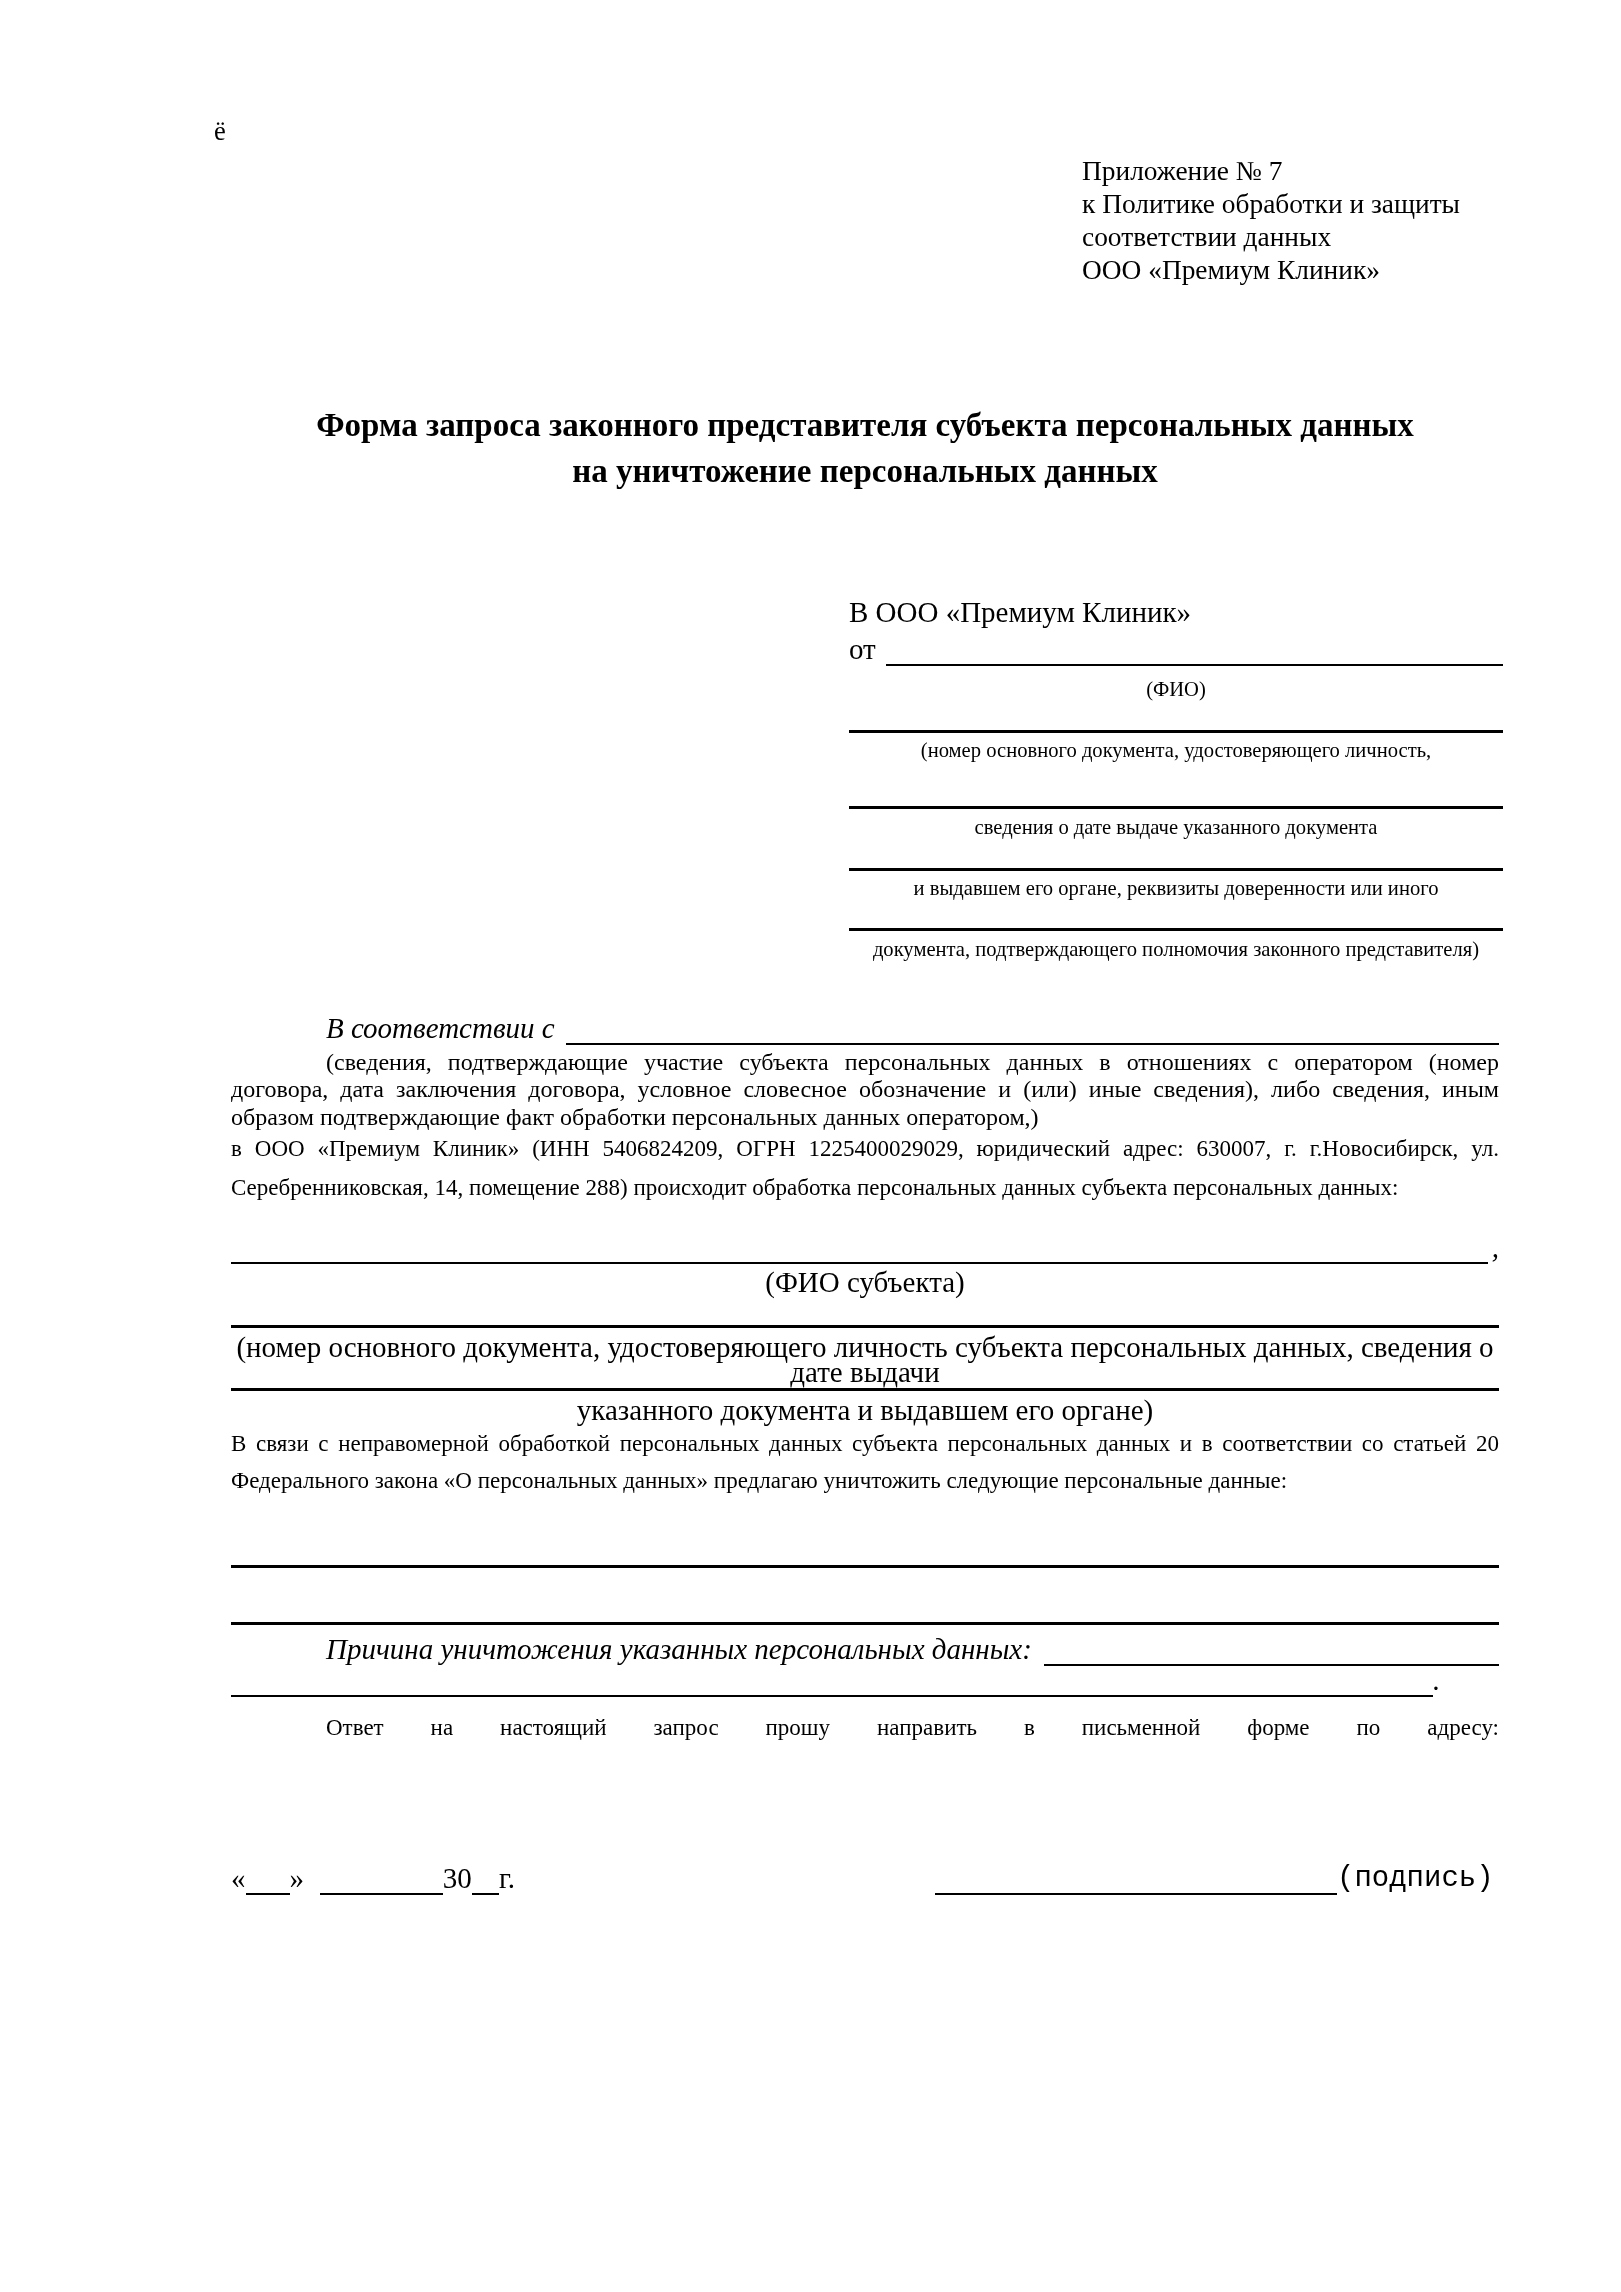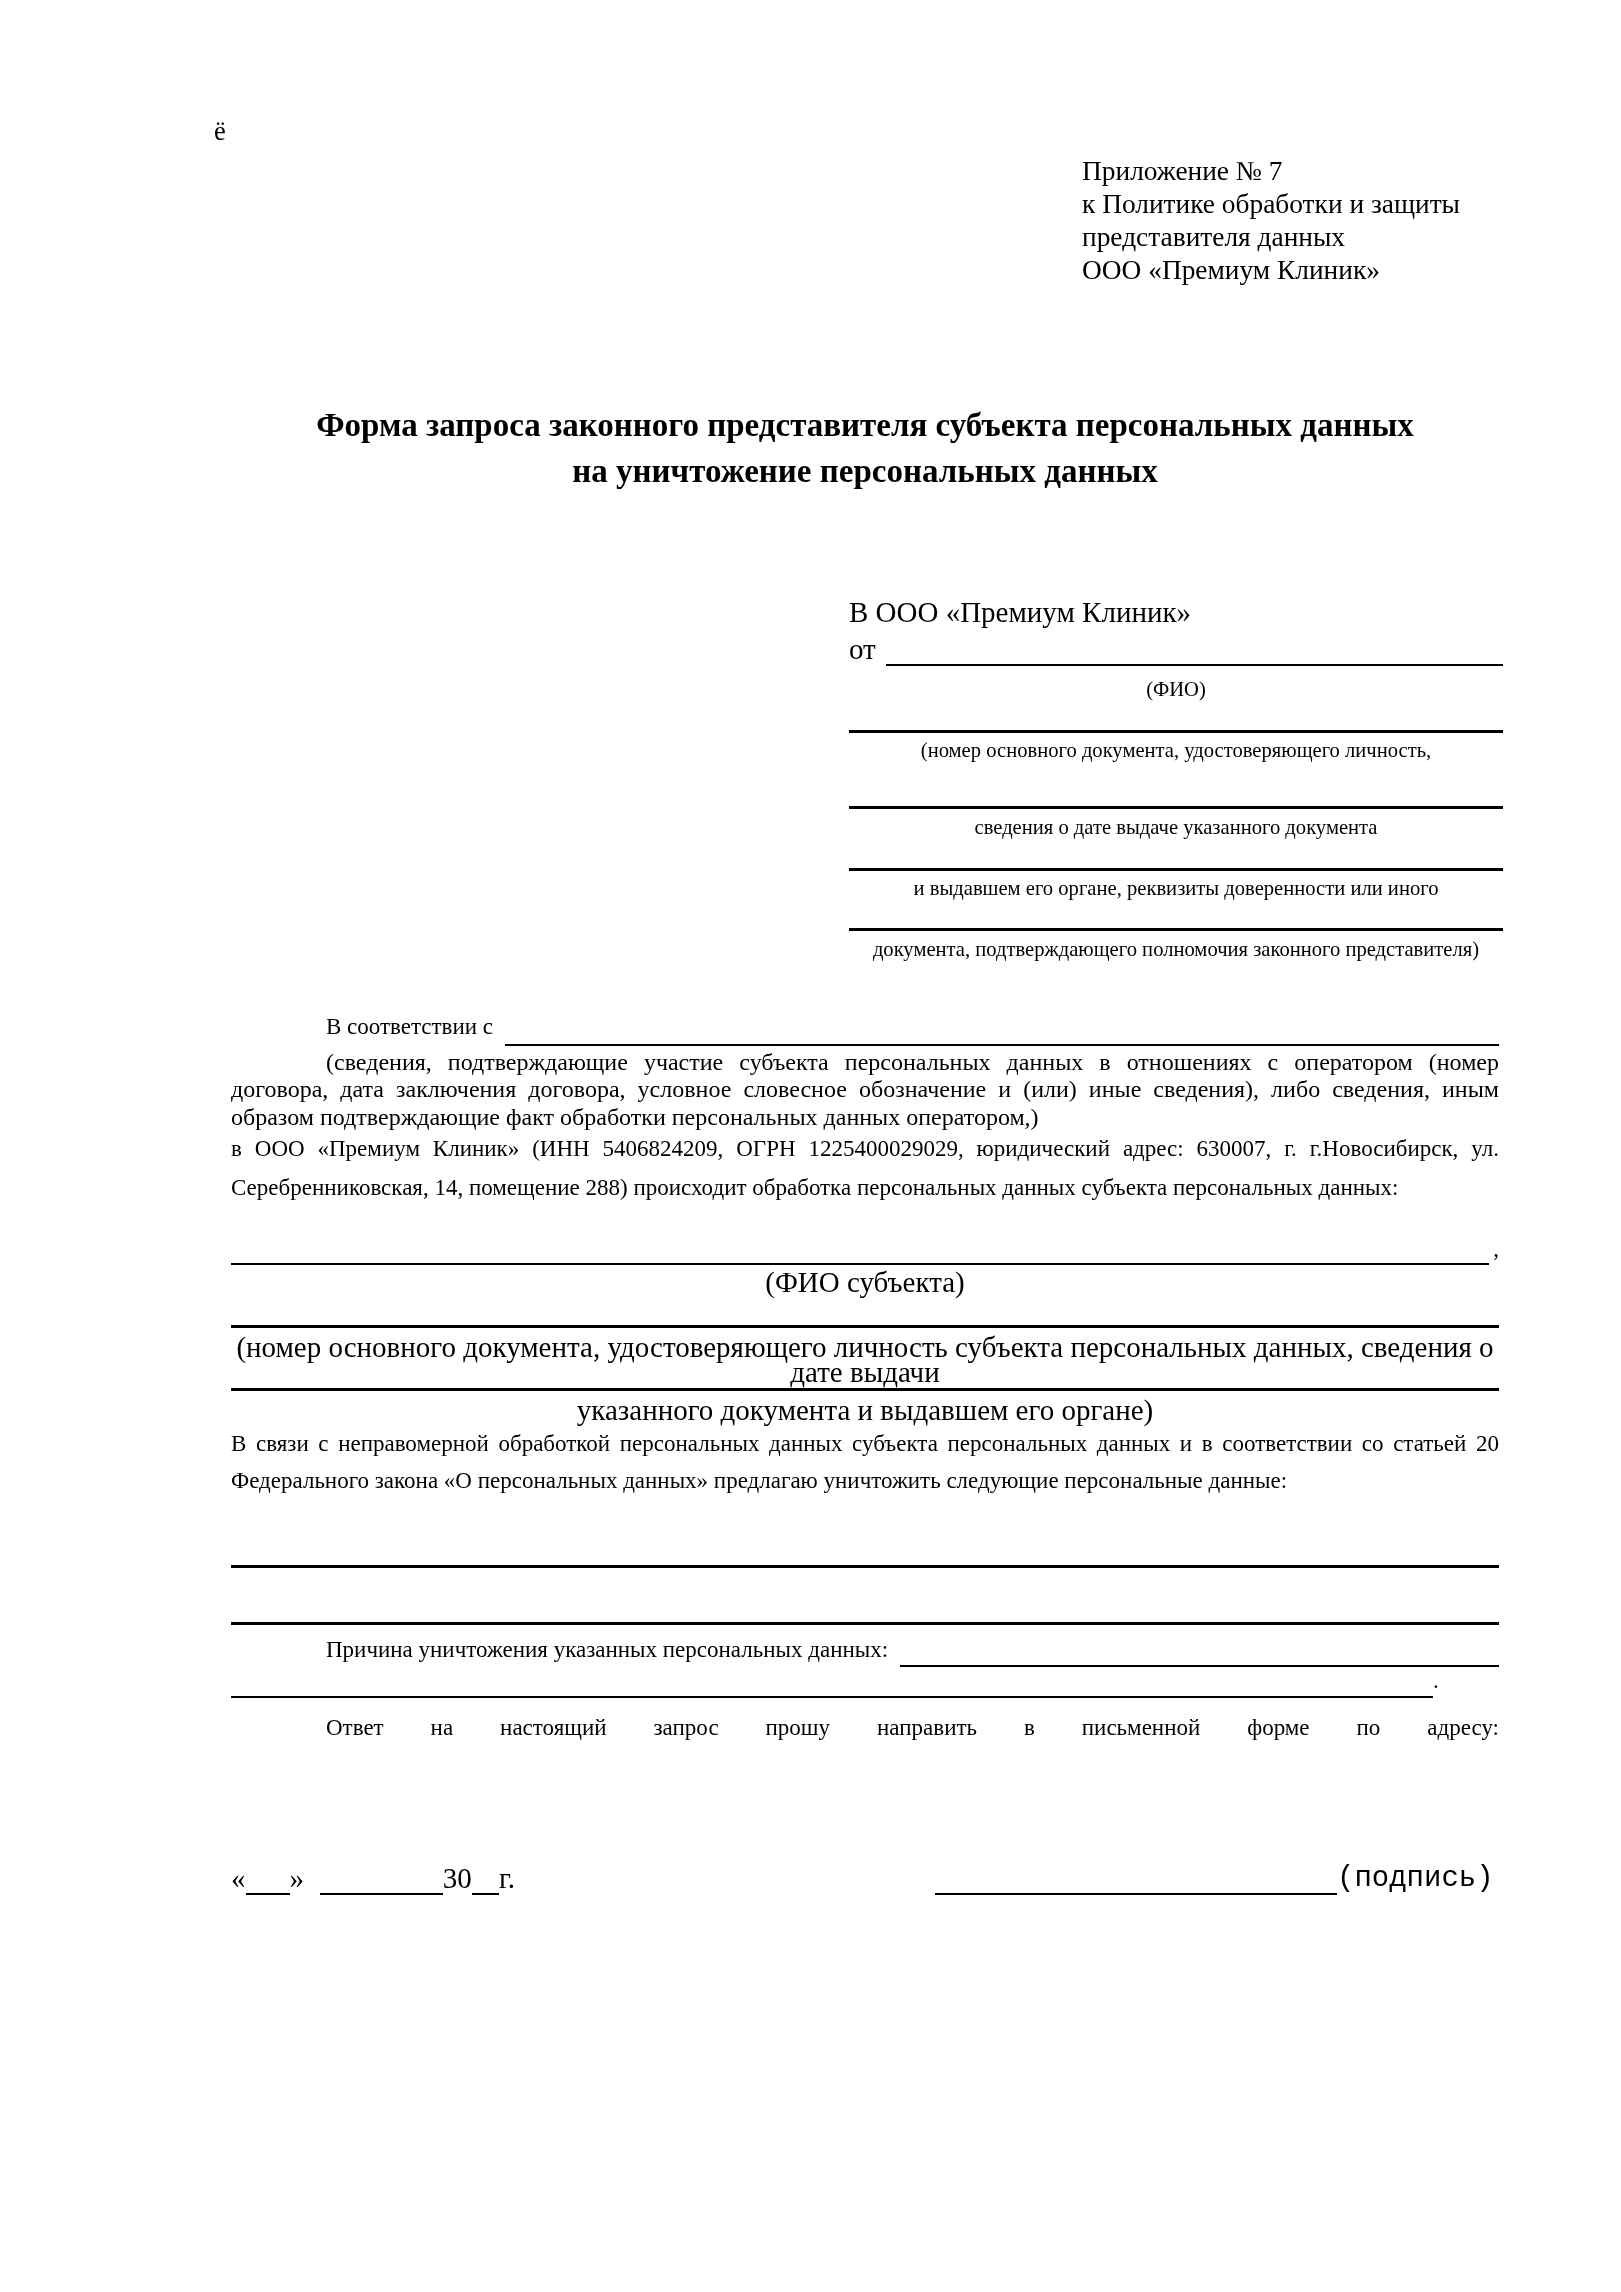--- a/index.html
+++ b/index.html
@@ -16,21 +16,21 @@
   .stray{left:214px;top:116px;font-size:26.5px;}
   .appendix{left:1082px;top:155px;font-size:27.4px;line-height:33px;}
   .doc-title{left:231px;top:402px;width:1268px;text-align:center;font-weight:bold;font-size:33px;line-height:46px;}
   .addressee{left:849px;top:596px;width:654px;height:374px;font-size:29px;}
   .addr-to{position:absolute;top:0;left:0;}
   .from-row{position:absolute;top:35px;left:0;right:0;height:35px;display:flex;align-items:flex-end;}
   .from-row .lbl{white-space:nowrap;padding-right:9.8px;}
   .fill{flex:1 1 auto;border-bottom:2.9px solid #000;height:100%;}
   .cap{font-size:20.6px;line-height:23.5px;text-align:center;position:absolute;left:0;right:0;}
   .bline{position:absolute;left:0;right:0;height:2.9px;background:#000;}
-  .row{display:flex;align-items:center;font-size:23px;}
+  .row{display:flex;align-items:flex-end;font-size:29px;font-style:italic;}
   .hr{position:absolute;left:231px;width:1268px;height:2.9px;background:#000;}
   .bodycap{position:absolute;left:231px;width:1268px;font-size:29px;line-height:24.5px;text-align:center;}
   .para{position:absolute;left:231px;width:1268px;font-size:23px;text-align:justify;}
   .accordance{left:231px;top:1008px;width:1268px;height:37px;}
   .accordance .lbl{white-space:nowrap;padding-left:95px;padding-right:11.8px;}
   .fineprint{left:231px;top:1049px;width:1268px;font-size:24px;line-height:27.4px;text-align:justify;text-indent:95px;}
   .operator{top:1129px;line-height:39px;}
   .fio-row{left:231px;top:1233px;width:1268px;height:31px;}
   .fio-row .suffix{padding-left:3.9px;}
   .unlawful{top:1425px;line-height:37px;}
@@ -50,21 +50,21 @@
 </head>
 <body>
 
 <div class="page">
 
   <div class="abs stray">ё</div>
 
   <div class="abs appendix">
     <div>Приложение № 7</div>
     <div>к Политике обработки и защиты</div>
-    <div>представителя данных</div>
+    <div>соответствии данных</div>
     <div>ООО «Премиум Клиник»</div>
   </div>
 
   <div class="abs addressee">
     <div class="addr-to">В ООО «Премиум Клиник»</div>
     <div class="from-row">
       <span class="lbl">от</span>
       <span class="fill"></span>
     </div>
     <div class="cap" style="top:82px">(ФИО)</div>

